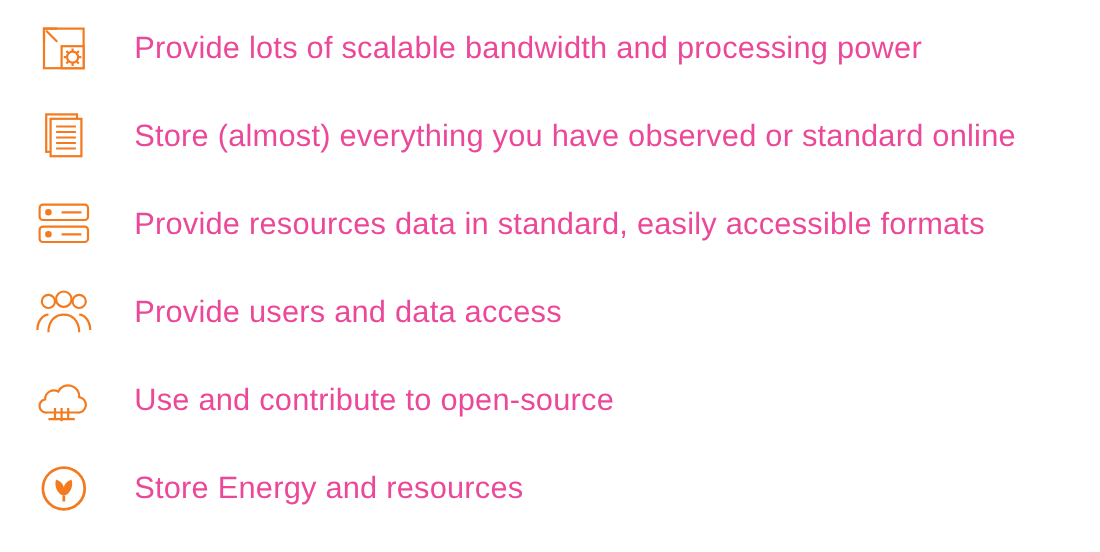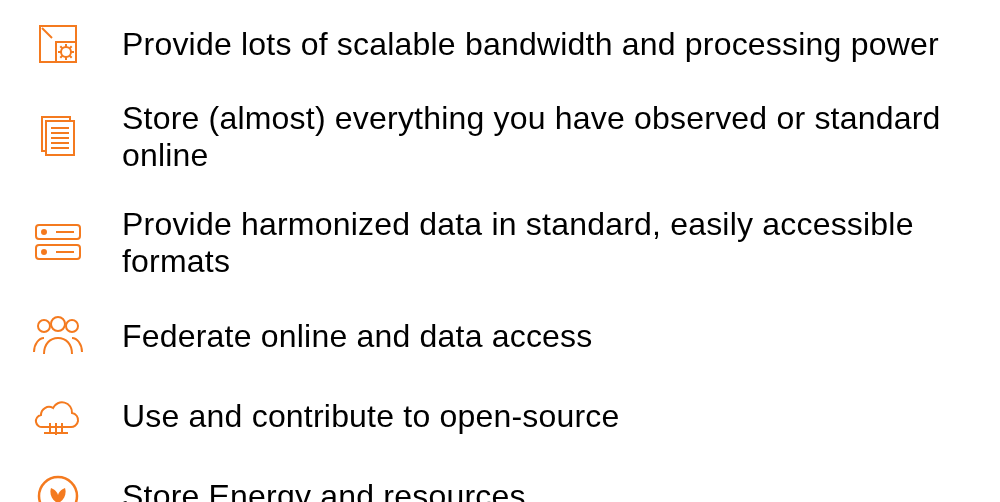--- a/index.html
+++ b/index.html
@@ -22,22 +22,22 @@
     }
     .icon-slot {
       width: 56px;
       height: 48px;
       display: flex;
       align-items: center;
       justify-content: center;
       flex-shrink: 0;
     }
     .label {
-      font-size: 32px;
-      color: #000000;
+      font-size: 28px;
+      color: #ec4899;
       font-weight: 400;
       letter-spacing: 0.2px;
     }
     svg { display: block; }
   </style>
 </head>
 <body>
 
 <div class="list">
 
@@ -74,34 +74,34 @@
     <div class="icon-slot">
       <svg width="52" height="44" viewBox="0 0 52 44" fill="none" stroke="#F47A1F" stroke-width="2">
         <rect x="4" y="4" width="44" height="14" rx="3"></rect>
         <rect x="4" y="24" width="44" height="14" rx="3"></rect>
         <circle cx="12" cy="11" r="2" fill="#F47A1F"></circle>
         <circle cx="12" cy="31" r="2" fill="#F47A1F"></circle>
         <line x1="24" y1="11" x2="42" y2="11"></line>
         <line x1="24" y1="31" x2="42" y2="31"></line>
       </svg>
     </div>
-    <div class="label">Provide harmonized data in standard, easily accessible formats</div>
+    <div class="label">Provide resources data in standard, easily accessible formats</div>
   </div>
 
   <div class="row">
     <div class="icon-slot">
       <svg width="56" height="44" viewBox="0 0 56 44" fill="none" stroke="#F47A1F" stroke-width="2">
         <circle cx="14" cy="12" r="6"></circle>
         <circle cx="28" cy="10" r="7"></circle>
         <circle cx="42" cy="12" r="6"></circle>
         <path d="M4 38 c0-8 5-14 10-14 M52 38 c0-8 -5-14 -10-14"></path>
         <path d="M14 40 c0-10 6-16 14-16 s14 6 14 16"></path>
       </svg>
     </div>
-    <div class="label">Federate online and data access</div>
+    <div class="label">Provide users and data access</div>
   </div>
 
   <div class="row">
     <div class="icon-slot">
       <svg width="52" height="46" viewBox="0 0 52 46" fill="none" stroke="#F47A1F" stroke-width="2">
         <path d="M40 26 a10 10 0 0 0 -19 -5 a8 8 0 0 0 -12 7 a6 6 0 0 0 2 12 h27 a7 7 0 0 0 2 -14 z" transform="translate(0,-6)"></path>
         <line x1="18" y1="30" x2="18" y2="40"></line>
         <line x1="24" y1="30" x2="24" y2="42"></line>
         <line x1="30" y1="30" x2="30" y2="40"></line>
         <line x1="12" y1="40" x2="36" y2="40"></line>

